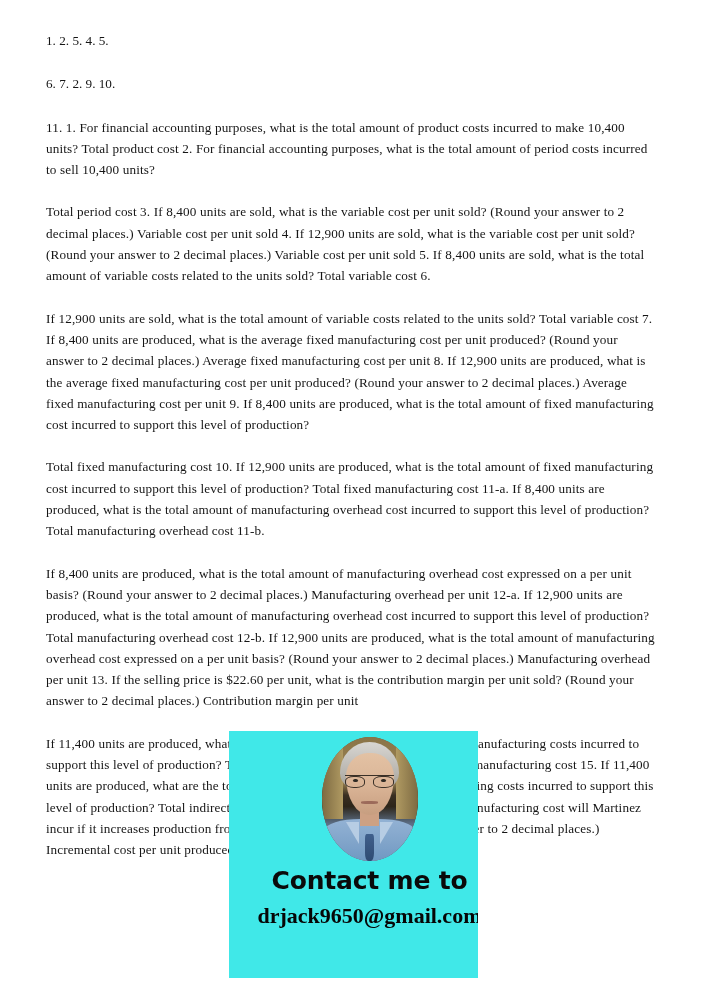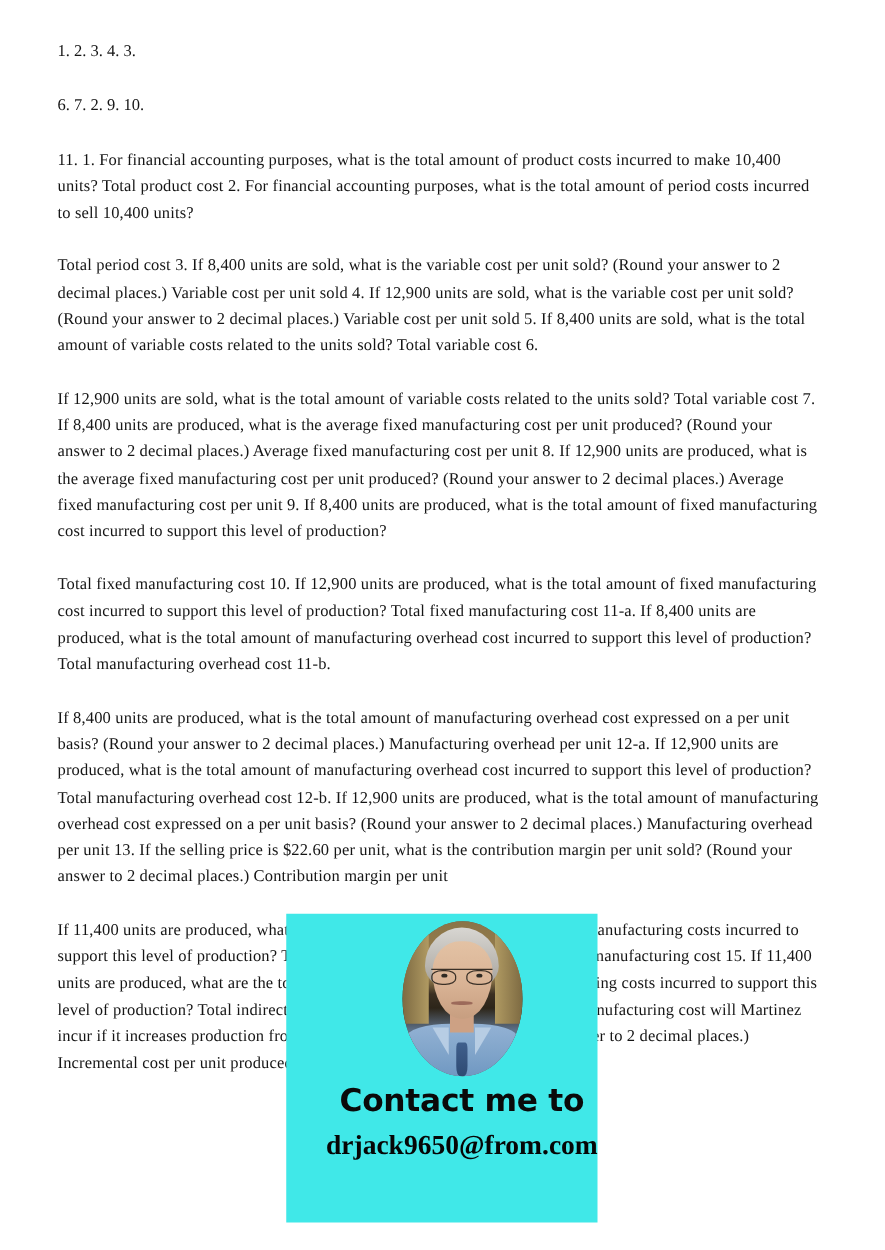--- a/index.html
+++ b/index.html
@@ -209,21 +209,21 @@
     white-space: nowrap;
   }
 </style>
 </head>
 <body>
 
 <div class="page">
 
   <div class="doc-body">
 
-    <p class="para-list">1. 2. 3. 4. 3.</p>
+    <p class="para-list">1. 2. 5. 4. 5.</p>
 
     <p class="para-list">6. 7. 2. 9. 10.</p>
 
     <p class="para">11. 1. For financial accounting purposes, what is the total amount of product costs incurred to make 10,400 units? Total product cost 2. For financial accounting purposes, what is the total amount of period costs incurred to sell 10,400 units?</p>
 
     <p class="para">Total period cost 3. If 8,400 units are sold, what is the variable cost per unit sold? (Round your answer to 2 decimal places.) Variable cost per unit sold 4. If 12,900 units are sold, what is the variable cost per unit sold? (Round your answer to 2 decimal places.) Variable cost per unit sold 5. If 8,400 units are sold, what is the total amount of variable costs related to the units sold? Total variable cost 6.</p>
 
     <p class="para">If 12,900 units are sold, what is the total amount of variable costs related to the units sold? Total variable cost 7. If 8,400 units are produced, what is the average fixed manufacturing cost per unit produced? (Round your answer to 2 decimal places.) Average fixed manufacturing cost per unit 8. If 12,900 units are produced, what is the average fixed manufacturing cost per unit produced? (Round your answer to 2 decimal places.) Average fixed manufacturing cost per unit 9. If 8,400 units are produced, what is the total amount of fixed manufacturing cost incurred to support this level of production?</p>
 
     <p class="para">Total fixed manufacturing cost 10. If 12,900 units are produced, what is the total amount of fixed manufacturing cost incurred to support this level of production? Total fixed manufacturing cost 11-a. If 8,400 units are produced, what is the total amount of manufacturing overhead cost incurred to support this level of production? Total manufacturing overhead cost 11-b.</p>
@@ -252,17 +252,17 @@
         <div class="av-lens r"></div>
       </div>
       <div class="av-eye l"></div>
       <div class="av-eye r"></div>
       <div class="av-mouth"></div>
     </div>
 
     <div class="promo-line">Contact me to</div>
 
 
-    <div class="promo-email">drjack9650@from.com</div>
+    <div class="promo-email">drjack9650@gmail.com</div>
 
   </div>
 
 </div>
 
 </body></html>

